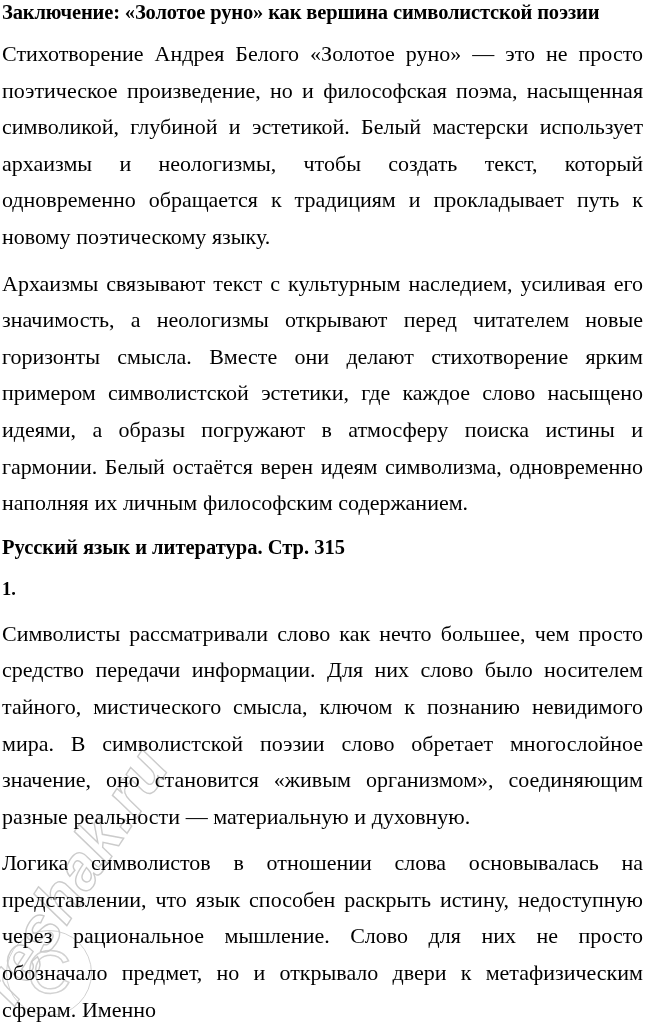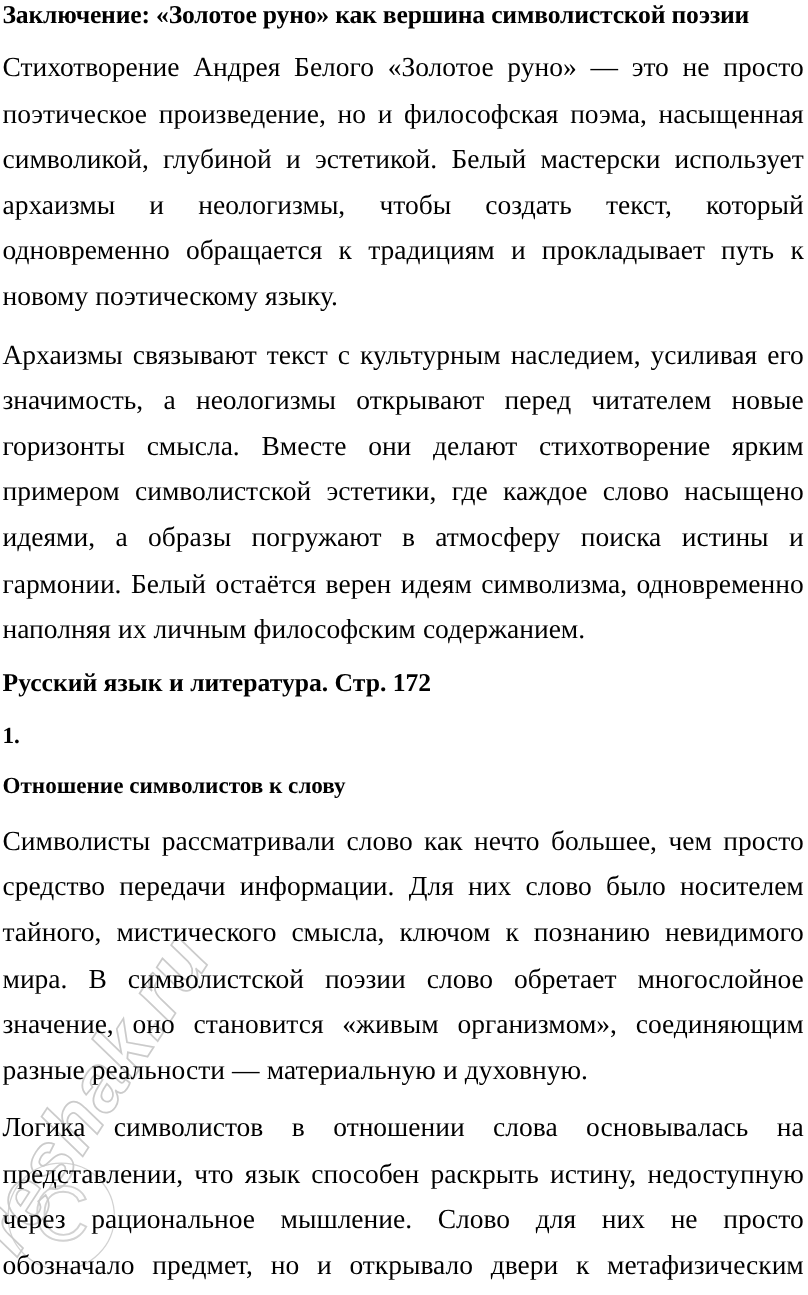--- a/index.html
+++ b/index.html
@@ -127,24 +127,23 @@
   </div>
 
   <div class="content">
 
     <h1 class="doc-title">Заключение: «Золотое руно» как вершина символистской поэзии</h1>
 
     <p class="para">Стихотворение Андрея Белого «Золотое руно» — это не просто поэтическое произведение, но и философская поэма, насыщенная символикой, глубиной и эстетикой. Белый мастерски использует архаизмы и неологизмы, чтобы создать текст, который одновременно обращается к традициям и прокладывает путь к новому поэтическому языку.</p>
 
     <p class="para">Архаизмы связывают текст с культурным наследием, усиливая его значимость, а неологизмы открывают перед читателем новые горизонты смысла. Вместе они делают стихотворение ярким примером символистской эстетики, где каждое слово насыщено идеями, а образы погружают в атмосферу поиска истины и гармонии. Белый остаётся верен идеям символизма, одновременно наполняя их личным философским содержанием.</p>
 
-    <h2 class="heading-l1">Русский язык и литература. Стр. 172</h2>
+    <h2 class="heading-l1">Русский язык и литература. Стр. 315</h2>
 
     <div class="numbered">1.</div>
 
-    <h3 class="heading-l2">Отношение символистов к слову</h3>
 
     <p class="para">Символисты рассматривали слово как нечто большее, чем просто средство передачи информации. Для них слово было носителем тайного, мистического смысла, ключом к познанию невидимого мира. В символистской поэзии слово обретает многослойное значение, оно становится «живым организмом», соединяющим разные реальности — материальную и духовную.</p>
 
     <p class="para last-full">Логика символистов в отношении слова основывалась на представлении, что язык способен раскрыть истину, недоступную через рациональное мышление. Слово для них не просто обозначало предмет, но и открывало двери к метафизическим сферам. Именно</p>
 
   </div>
 </div>
 
 </body></html>

